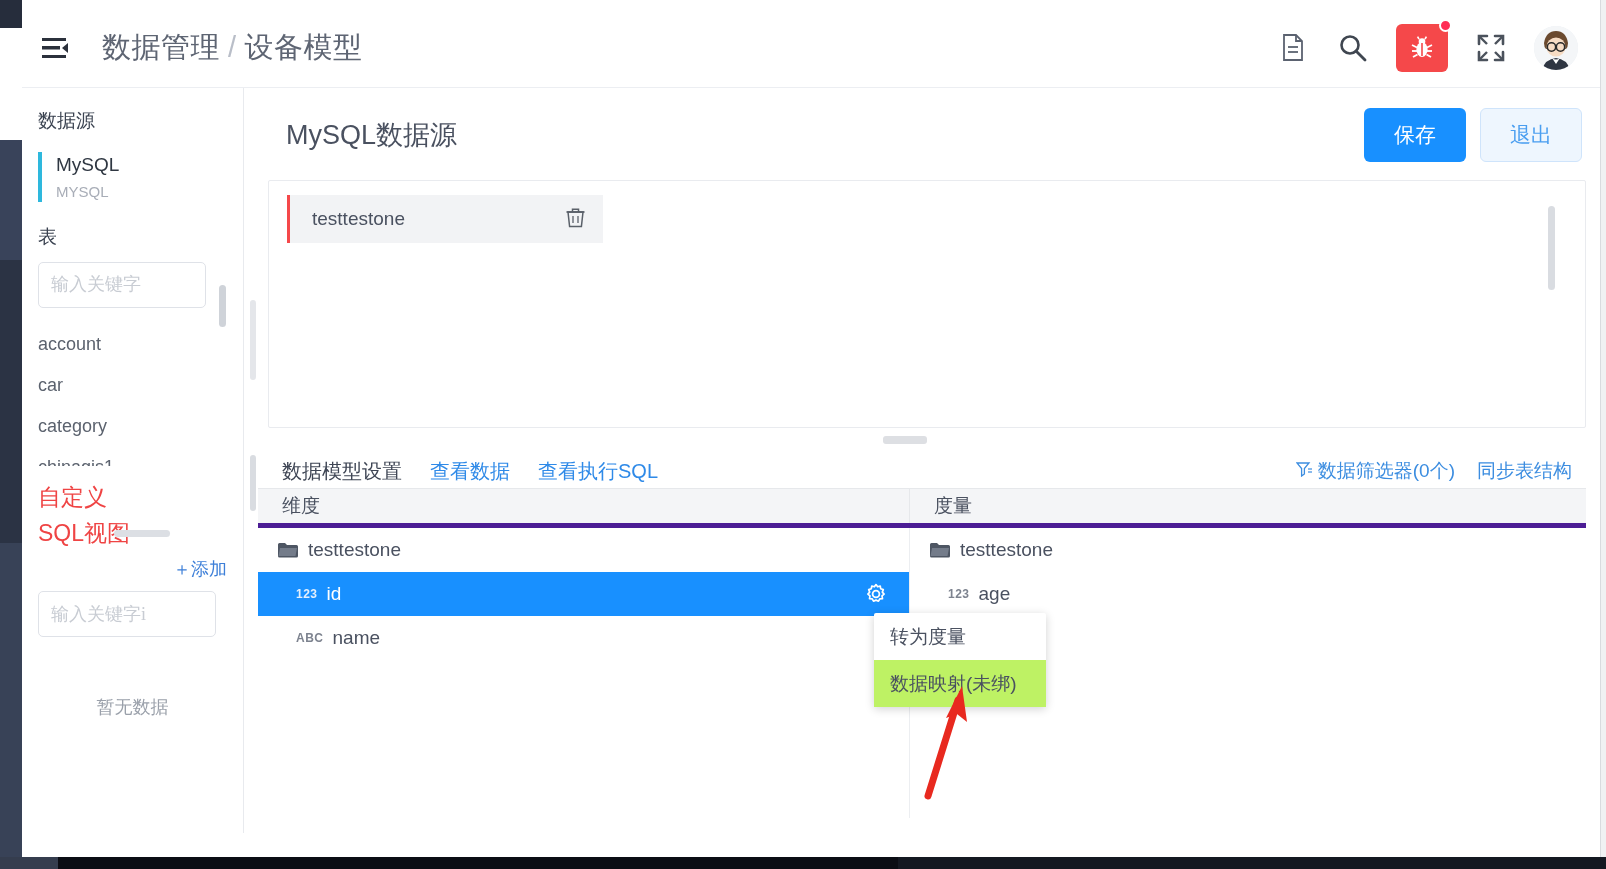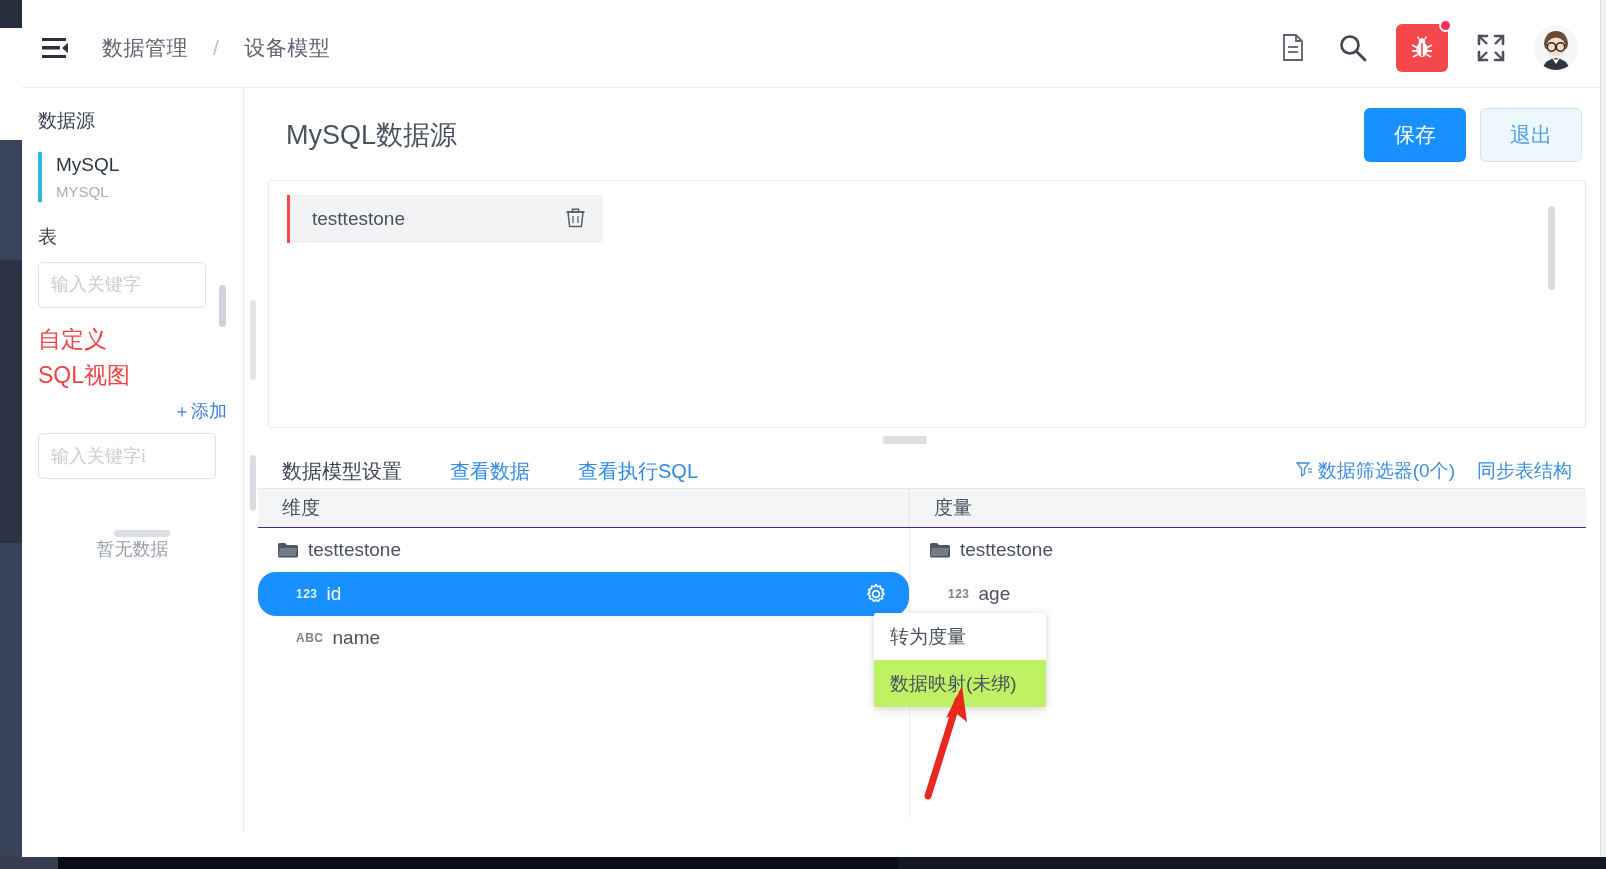--- a/index.html
+++ b/index.html
@@ -19,21 +19,21 @@
   .dark-rail .seg4 { position: absolute; left: 0; top: 260px; width: 22px; height: 283px; background: #2b3344; }
   .dark-rail .seg5 { position: absolute; left: 0; top: 543px; width: 22px; height: 314px; background: #384257; }
 
   
   .topbar {
     position: absolute; left: 22px; top: 8px; width: 1584px; height: 80px;
     background: #ffffff; border-bottom: 1px solid #eceef2;
     display: flex; align-items: center;
   }
   .hamburger { margin-left: 14px; width: 40px; height: 40px; display: flex; align-items: center; justify-content: center; cursor: pointer; }
-  .crumb { margin-left: 26px; font-size: 21px; color: #5e6573; letter-spacing: .5px; display: flex; align-items: center; gap: 25px; }
+  .crumb { margin-left: 26px; font-size: 29px; color: #5e6573; letter-spacing: .5px; display: flex; align-items: center; gap: 8px; }
   .crumb .sep { color: #b9bec8; }
   .crumb .cur { color: #5e6573; }
   .top-actions { margin-left: auto; margin-right: 28px; display: flex; align-items: center; gap: 26px; }
   .ico-btn { width: 34px; height: 34px; display: flex; align-items: center; justify-content: center; cursor: pointer; color: #5b6270; }
   .bug-btn {
     position: relative; width: 52px; height: 48px; border-radius: 6px; background: #f5484a;
     display: flex; align-items: center; justify-content: center; cursor: pointer;
   }
   .bug-badge { position: absolute; right: -4px; top: -5px; width: 13px; height: 13px; border-radius: 50%; background: #ff2d55; border: 2px solid #fff; }
   .avatar { width: 44px; height: 44px; border-radius: 50%; overflow: hidden; background: #e9edf2; cursor: pointer; display:flex; align-items:flex-end; justify-content:center;}
@@ -98,39 +98,39 @@
     display: flex; align-items: center; padding: 0 18px 0 22px; cursor: pointer;
   }
   .tbl-card-name { font-size: 19px; color: #4a5160; }
   .tbl-card-del { margin-left: auto; color: #606672; cursor: pointer; }
 
   .drag-handle { position: absolute; left: 639px; top: 348px; width: 44px; height: 8px; background: #dddfe3; border-radius: 3px; cursor: row-resize; }
 
   
   .tabbar {
     position: absolute; left: 14px; top: 360px; width: 1328px; height: 46px;
-    display: flex; align-items: center; padding: 0 14px 0 24px; gap: 20px;
+    display: flex; align-items: center; padding: 0 14px 0 24px;
   }
   .tab { font-size: 20px; color: #3e4554; margin-right: 28px; cursor: pointer; }
   .tab.link { color: #2f8ae8; }
   .tab-right { margin-left: auto; display: flex; align-items: center; gap: 22px; }
   .tr-link { font-size: 19px; color: #3c8de0; cursor: pointer; display: flex; align-items: center; gap: 5px; }
 
   
   .grid-wrap { position: absolute; left: 14px; top: 400px; width: 1328px; height: 330px; }
-  .grid-head { display: flex; height: 40px; background: #f4f5f7; border-top: 1px solid #e6e8eb; border-bottom: 1px solid #4c1d95; }
+  .grid-head { display: flex; height: 40px; background: #f4f5f7; border-top: 1px solid #e6e8eb; border-bottom: 5px solid #4c1d95; }
   .gh-cell { display: flex; align-items: center; font-size: 19px; color: #4a5160; padding-left: 24px; }
   .gh-cell.left { width: 652px; border-right: 1px solid #e6e8eb; }
   .gh-cell.right { flex: 1; }
   .grid-body { display: flex; height: 290px; }
   .col { position: relative; }
   .col.left { width: 652px; border-right: 1px solid #eceef1; }
   .col.right { flex: 1; }
   .node { display: flex; align-items: center; height: 44px; padding-left: 20px; font-size: 19px; color: #4a5160; cursor: pointer; }
-  .node.child { padding-left: 38px; border-radius: 18px; }
+  .node.child { padding-left: 38px; }
   .node.selected { background: #1890ff; color: #fff; }
   .node .type { font-size: 12px; font-weight: bold; margin-right: 9px; letter-spacing: .5px; }
   .node.selected .type { color: #e2effd; }
   .node:not(.selected) .type { color: #7d838f; }
   .node .gear { margin-left: auto; margin-right: 22px; display: flex; align-items: center; cursor: pointer; }
   .folder-ico { margin-right: 10px; display: flex; align-items: center; }
 
   
   .menu {
     position: absolute; left: 874px; top: 613px; width: 172px;
@@ -252,20 +252,26 @@
       <div class="ds-name">MySQL</div>
       <div class="ds-sub">MYSQL</div>
     </div>
 
     <div class="lp-sec">表</div>
 
     <div class="search-box">
       <input type="text" placeholder="输入关键字" style="">
     </div>
 
+    <div class="tbl-list">
+      <div class="tbl-item">account</div>
+      <div class="tbl-item">car</div>
+      <div class="tbl-item">category</div>
+      <div class="tbl-item">chinagis1</div>
+    </div>
 
     <div class="custom-sec">
       <div>自定义</div>
       <div>SQL视图</div>
     </div>
 
     <div class="add-link">＋添加</div>
 
     <div class="search-box2">
       <input type="text" placeholder="输入关键字i" style="">

